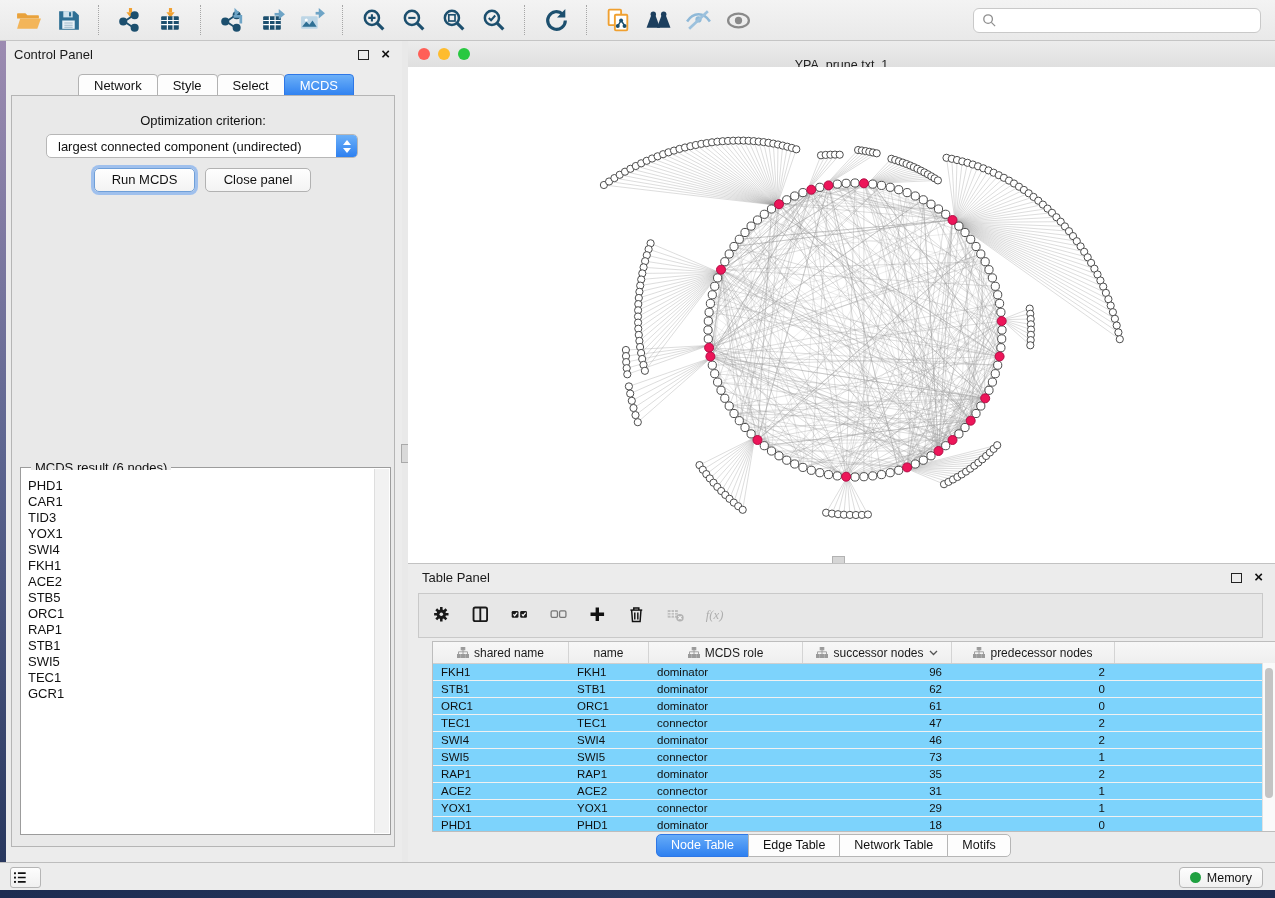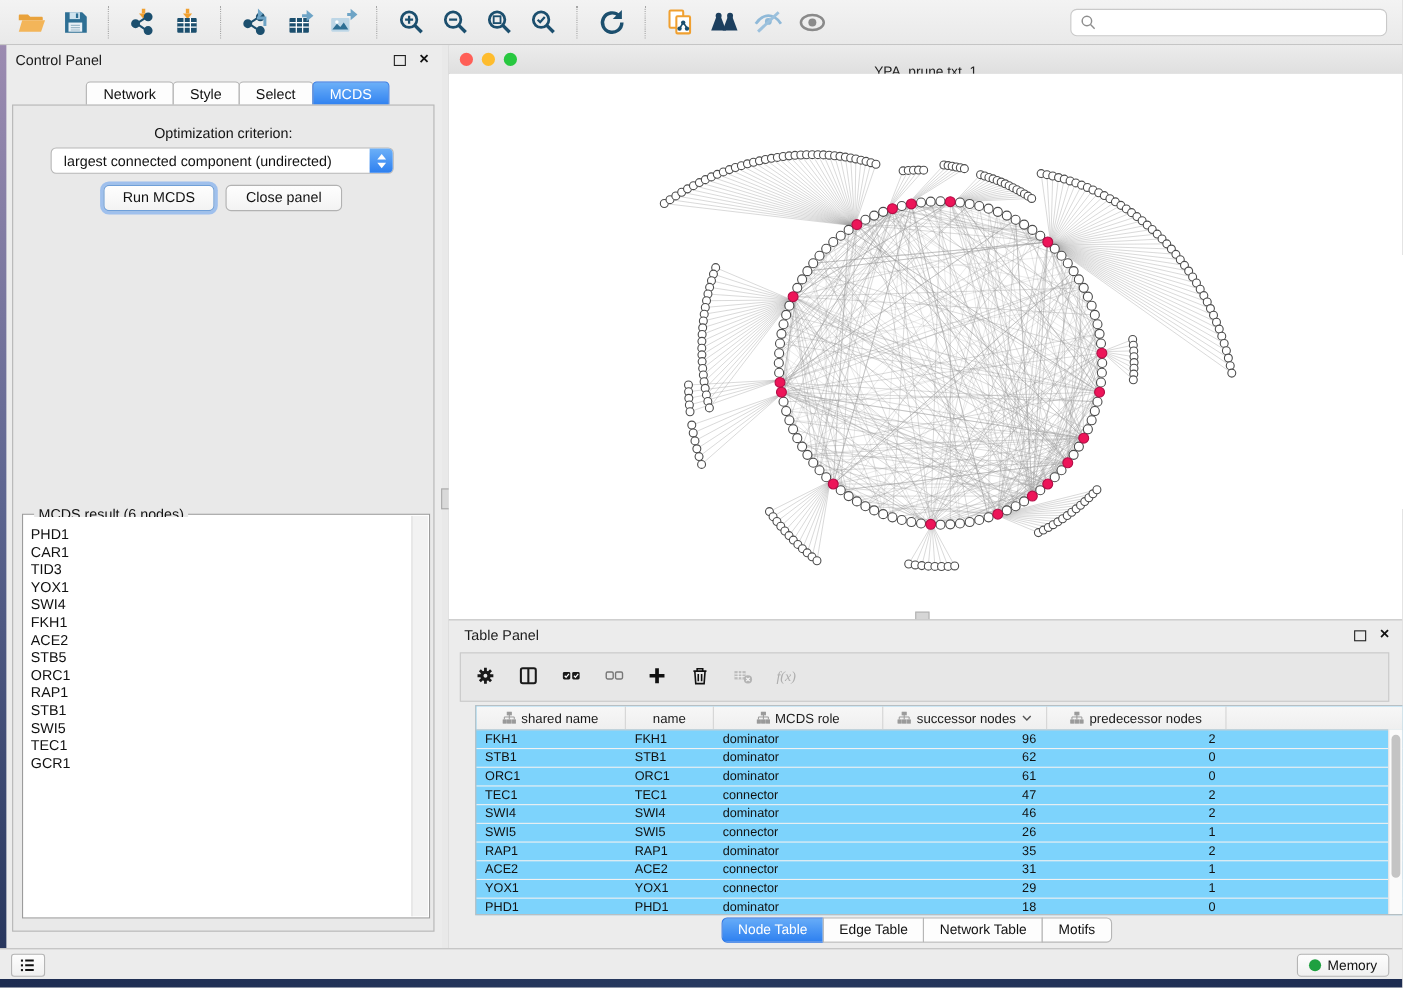--- a/index.html
+++ b/index.html
@@ -74,21 +74,21 @@
   .td.l{padding-left:8px;text-align:left;} .td.r{padding-right:10px;text-align:right;}
   .tscroll{position:absolute;right:0;top:21px;bottom:0;width:13px;background:#fafafa;border-left:1px solid #e2e2e2;}
   .tthumb{position:absolute;left:2px;top:5px;width:8px;height:130px;background:#c4c4c4;border-radius:4px;}
   .tp-tabs{position:absolute;left:248px;top:270px;display:flex;text-align:center;}
   .btab{height:21px;line-height:21px;padding:0 14px;font-size:12.5px;background:#fdfdfd;border:1px solid #b6b6b6;margin-right:-1px;}
   .btab:first-child{border-radius:5px 0 0 5px;} .btab:last-child{border-radius:0 5px 5px 0;}
   .btab.active{background:linear-gradient(#66acf8,#2e80f0);border-color:#2e77e6;color:#fff;}
   
   .status{left:0;top:862px;width:1275px;height:28px;background:#ececec;border-top:1px solid #bdbdbd;box-sizing:border-box;}
   .sb-btn{position:absolute;top:4px;height:21px;background:linear-gradient(#fdfdfd,#f0f0f0);border:1px solid #b5b5b5;
-          border-radius:3px;display:flex;align-items:center;justify-content:center;box-sizing:border-box;}
+          border-radius:3px;display:flex;align-items:center;justify-content:space-between;box-sizing:border-box;}
   .sb-list{left:10px;width:31px;}
   .sb-mem{right:12px;padding:0 10px;font-size:12.5px;gap:6px;border-radius:4px;}
   .mem-dot{width:11px;height:11px;border-radius:50%;}
 </style>
 </head>
 <body>
 
 <div class="screen">
 
   <div class="abs toolbar">
@@ -1328,21 +1328,21 @@
             <div class="td l" style="width: 136px;">SWI4</div>
             <div class="td l" style="width: 80px;">SWI4</div>
             <div class="td l" style="width: 154px;">dominator</div>
             <div class="td r" style="width: 149px;">46</div>
             <div class="td r" style="width: 163px;">2</div>
           </div>
           <div class="trow">
             <div class="td l" style="width: 136px;">SWI5</div>
             <div class="td l" style="width: 80px;">SWI5</div>
             <div class="td l" style="width: 154px;">connector</div>
-            <div class="td r" style="width: 149px;">26</div>
+            <div class="td r" style="width: 149px;">73</div>
             <div class="td r" style="width: 163px;">1</div>
           </div>
           <div class="trow">
             <div class="td l" style="width: 136px;">RAP1</div>
             <div class="td l" style="width: 80px;">RAP1</div>
             <div class="td l" style="width: 154px;">dominator</div>
             <div class="td r" style="width: 149px;">35</div>
             <div class="td r" style="width: 163px;">2</div>
           </div>
           <div class="trow">

